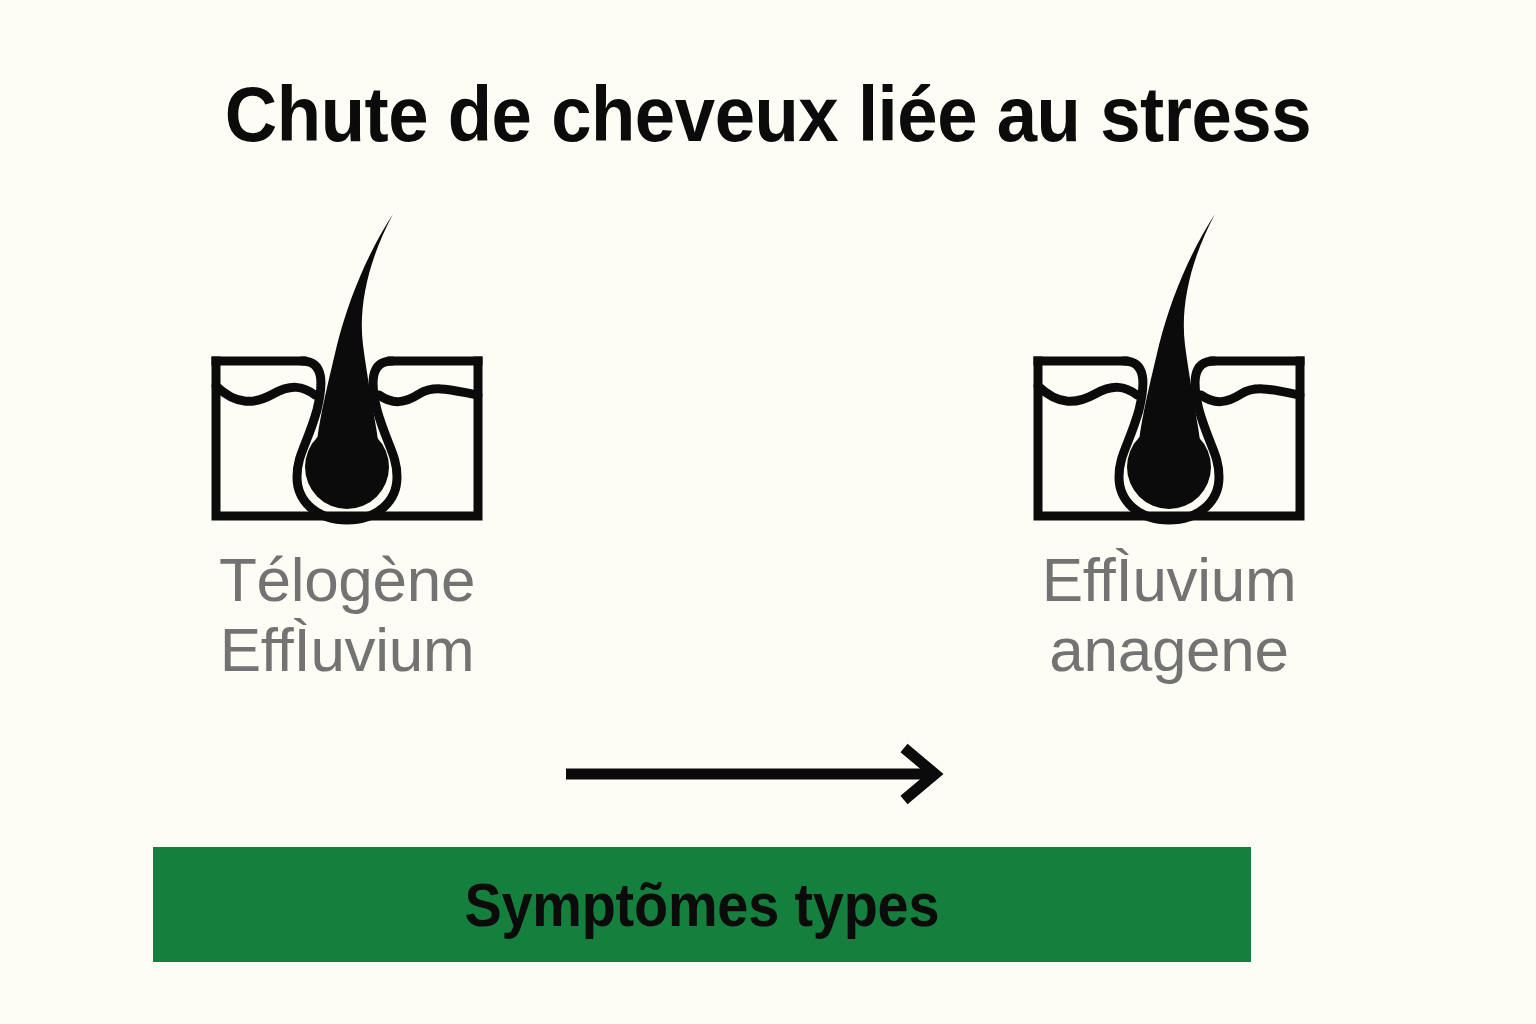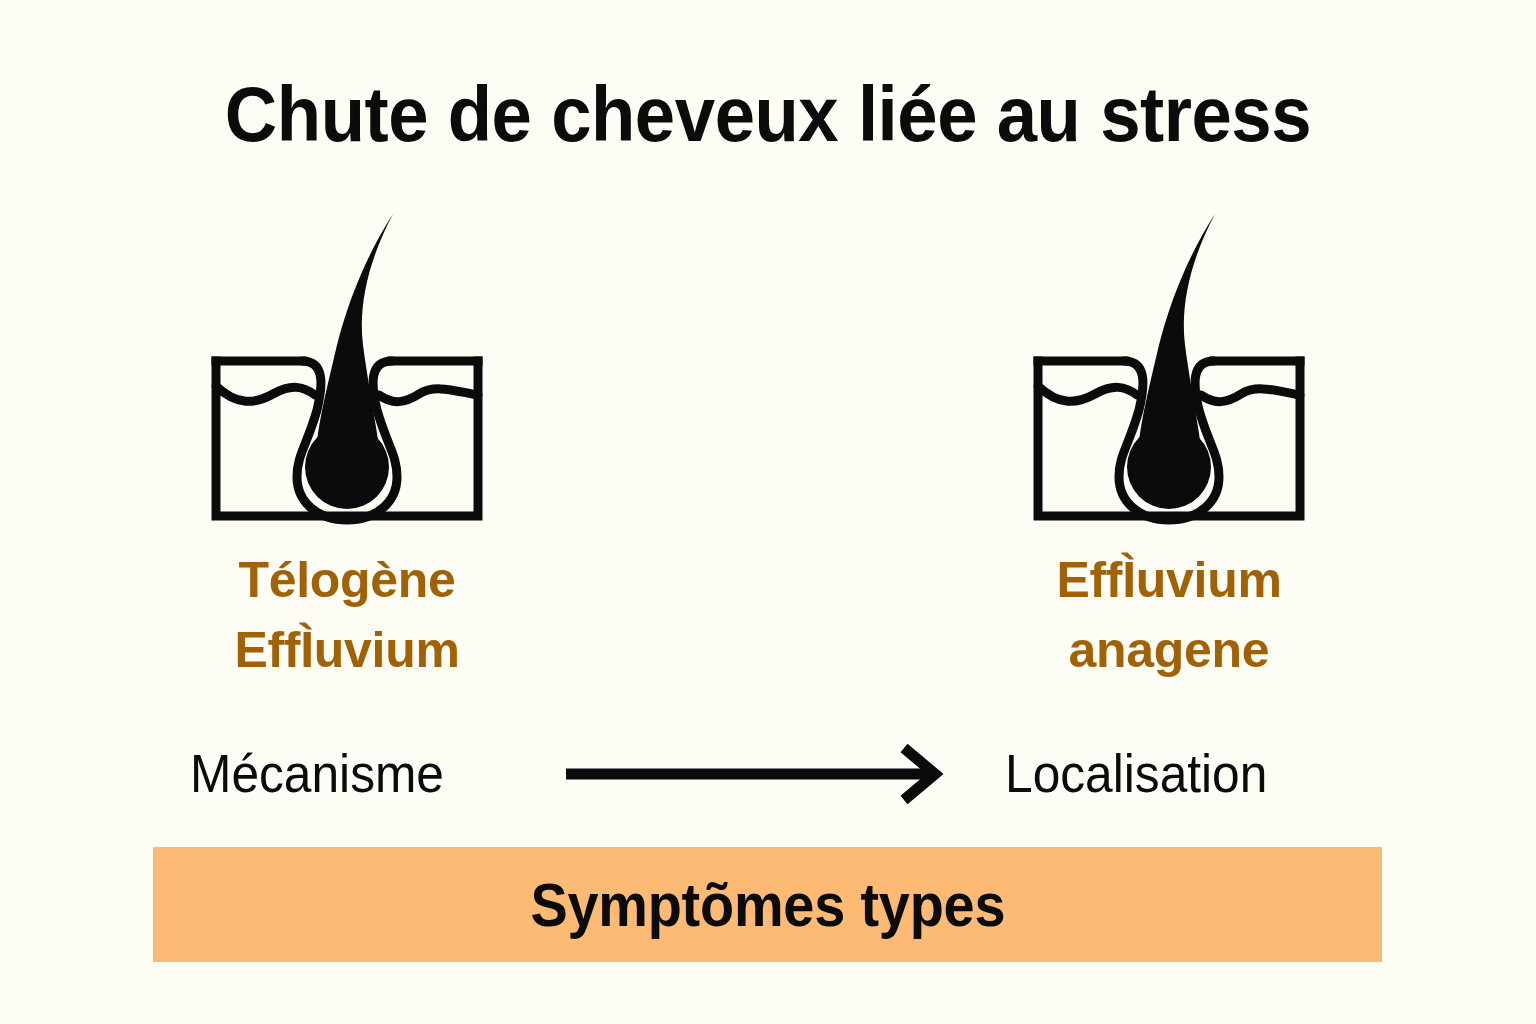--- a/index.html
+++ b/index.html
@@ -69,24 +69,24 @@
     display: block;
     width: 300px;
     height: 320px;
     overflow: visible;
   }
 
   .col-label {
     margin-top: 20px;
     text-align: center;
     font-family: "Liberation Sans", sans-serif;
-    font-weight: bold;
-    font-size: 50px;
+    font-weight: normal;
+    font-size: 62px;
     line-height: 70px;
-    color: #a16207;
+    color: #737373;
     white-space: pre-line;
     letter-spacing: -0.3px;
   }
 
   
   .flow-row {
     position: absolute;
     left: 0;
     top: 736px;
     width: 1536px;
@@ -117,23 +117,23 @@
     display: block;
     width: 400px;
     height: 64px;
   }
 
   
   .banner {
     position: absolute;
     left: 153px;
     top: 847px;
-    width: 1229px;
+    width: 1098px;
     height: 115px;
-    background: #fdba74;
+    background: #15803d;
     display: flex;
     align-items: center;
     justify-content: center;
   }
   .banner-text {
     font-family: "Liberation Sans Narrow", "Liberation Sans", sans-serif;
     font-weight: bold;
     font-size: 62px;
     line-height: 74px;
     color: #0b0b0b;
@@ -216,24 +216,20 @@
                    C 161 100, 172 54, 196 9 Z" fill="#0b0b0b" stroke="none"></path>
           <circle cx="150" cy="262" r="42" fill="#0b0b0b" stroke="none"></circle>
         </svg>
       </div>
       <div class="col-label">EffÌuvium
 anagene</div>
     </div>
 
   </div>
 
-  <div class="flow-row">
-    <div class="flow-label left">Mécanisme</div>
-    <div class="flow-label right">Localisation</div>
-  </div>
 
   <div class="flow-arrow">
     <svg viewBox="0 0 400 64" xmlns="http://www.w3.org/2000/svg">
       <path d="M6 32 L372 32" stroke="#0b0b0b" stroke-width="11" fill="none" stroke-linecap="butt"></path>
       <path d="M344 6 L375 32 L344 58" stroke="#0b0b0b" stroke-width="11" fill="none" stroke-linecap="butt" stroke-linejoin="miter"></path>
     </svg>
   </div>
 
   <div class="banner">
     <div class="banner-text">Symptõmes types</div>

